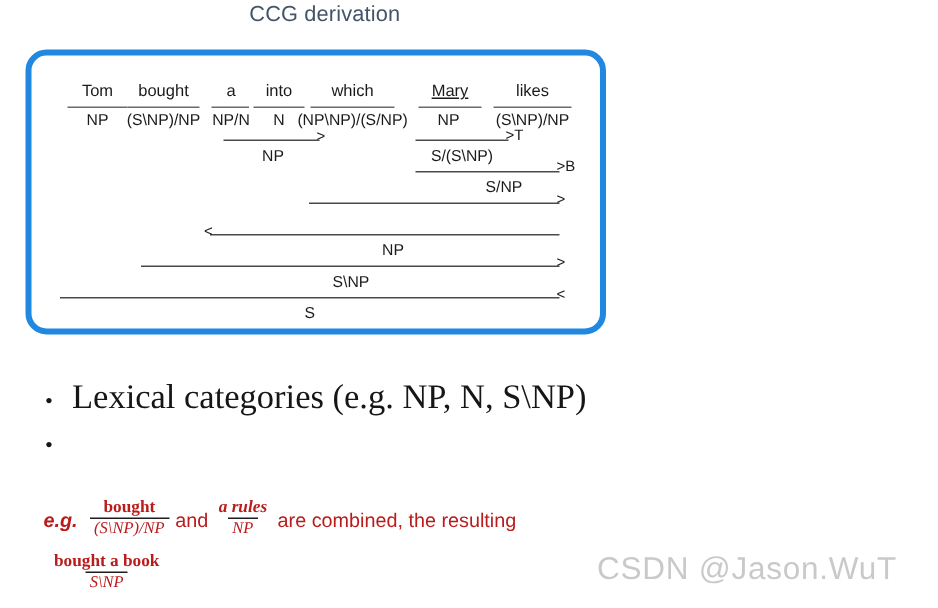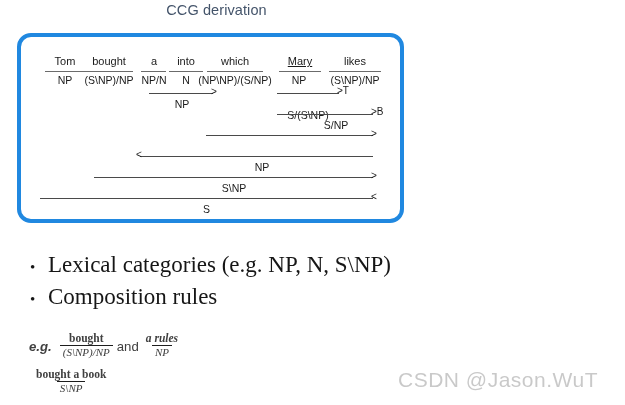--- a/index.html
+++ b/index.html
@@ -118,21 +118,21 @@
   }
 
   
   #para {
     position: absolute;
     left: 29px;
     top: 328px;
     width: 580px;
     font-family: "Liberation Sans", sans-serif;
     font-size: 13.2px;
-    color: #404040;
+    color: #b91c1c;
   }
   .para-line {
     display: flex;
     align-items: center;
     height: 36px;
     white-space: nowrap;
   }
   .eg {
     font-weight: bold;
     font-style: italic;
@@ -216,21 +216,21 @@
     <div class="deriv-el cat" style="left:172px;top:37px; width:84px;">(NP\NP)/(S/NP)</div>
     <div class="deriv-el cat" style="left:256px;top:37px; width:44px;">NP</div>
     <div class="deriv-el cat" style="left:303px;top:37px; width:62px;">(S\NP)/NP</div>
 
     <div class="arrow-line" style="left:128px; top:56px; width:64px;"></div>
     <div class="arrow-head" style="left:190px; top:51px;">&gt;</div>
     <div class="res-label" style="left:130px; top:61px; width:62px;">NP</div>
 
     <div class="arrow-line" style="left:256px; top:56px; width:62px;"></div>
     <div class="arrow-head" style="left:316px; top:50px;">&gt;T</div>
-    <div class="res-label" style="left:253px; top:61px; width:68px;margin-top:11px;">S/(S\NP)</div>
+    <div class="res-label" style="left:253px; top:61px; width:68px;">S/(S\NP)</div>
 
     <div class="arrow-line" style="left:256px; top:77px; width:96px;"></div>
     <div class="arrow-head" style="left:350px; top:71px;">&gt;B</div>
     <div class="res-label" style="left:280px; top:82px; width:70px;">S/NP</div>
 
     <div class="arrow-line" style="left:185px; top:98px; width:167px;"></div>
     <div class="arrow-head" style="left:350px; top:93px;">&gt;</div>
 
     <div class="arrow-line" style="left:119px; top:119px; width:233px;"></div>
     <div class="arrow-head" style="left:115px; top:114px;">&lt;</div>
@@ -247,37 +247,37 @@
   </div>
 </div>
 
 <div id="bullets">
   <div class="bullet-row">
     <span class="bullet-dot">•</span>
     <span>Lexical categories (e.g. NP, N, S\NP)</span>
   </div>
   <div class="bullet-row">
     <span class="bullet-dot">•</span>
-    <span>Composition rules</span>
   </div>
 </div>
 
 <div id="para">
 
   <div class="para-line">
     <span class="eg">e.g.</span>
     <span class="frac">
       <span class="num">bought</span>
       <span class="den">(S\NP)/NP</span>
     </span>
     <span>and</span>
     <span class="frac">
       <span class="num ital">a rules</span>
       <span class="den">NP</span>
     </span>
+    <span>are combined, the resulting</span>
   </div>
 
   <div class="para-line">
     <span class="frac">
       <span class="num"><span>bought a book</span></span>
       <span class="den">S\NP</span>
     </span>
   </div>
 
 </div>

